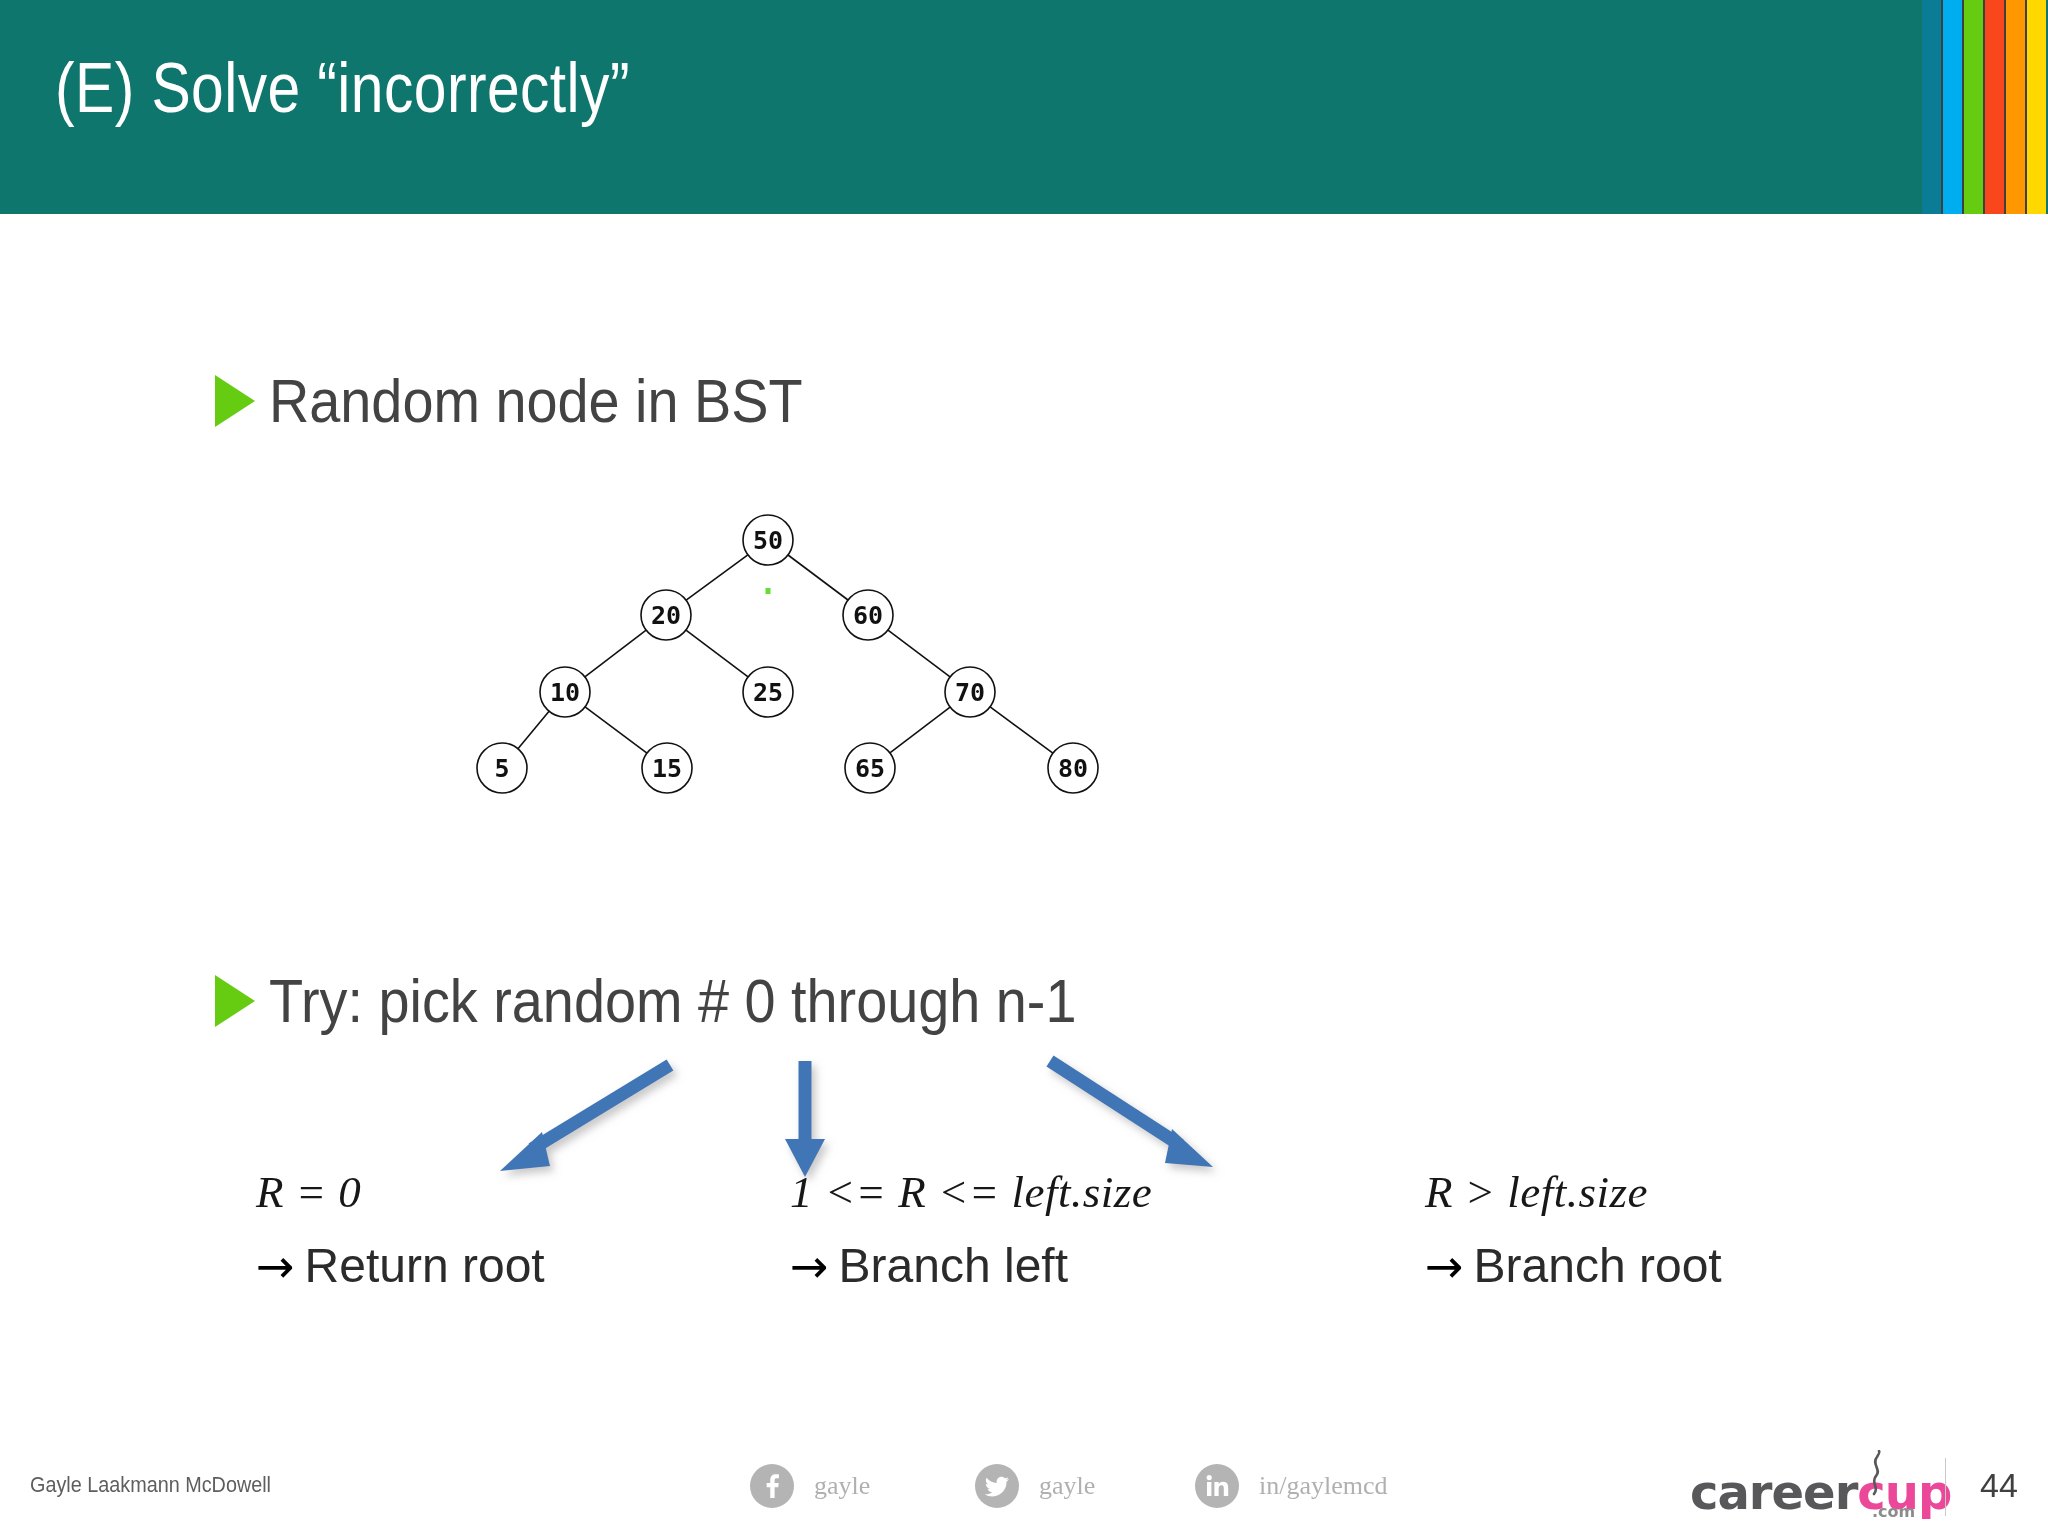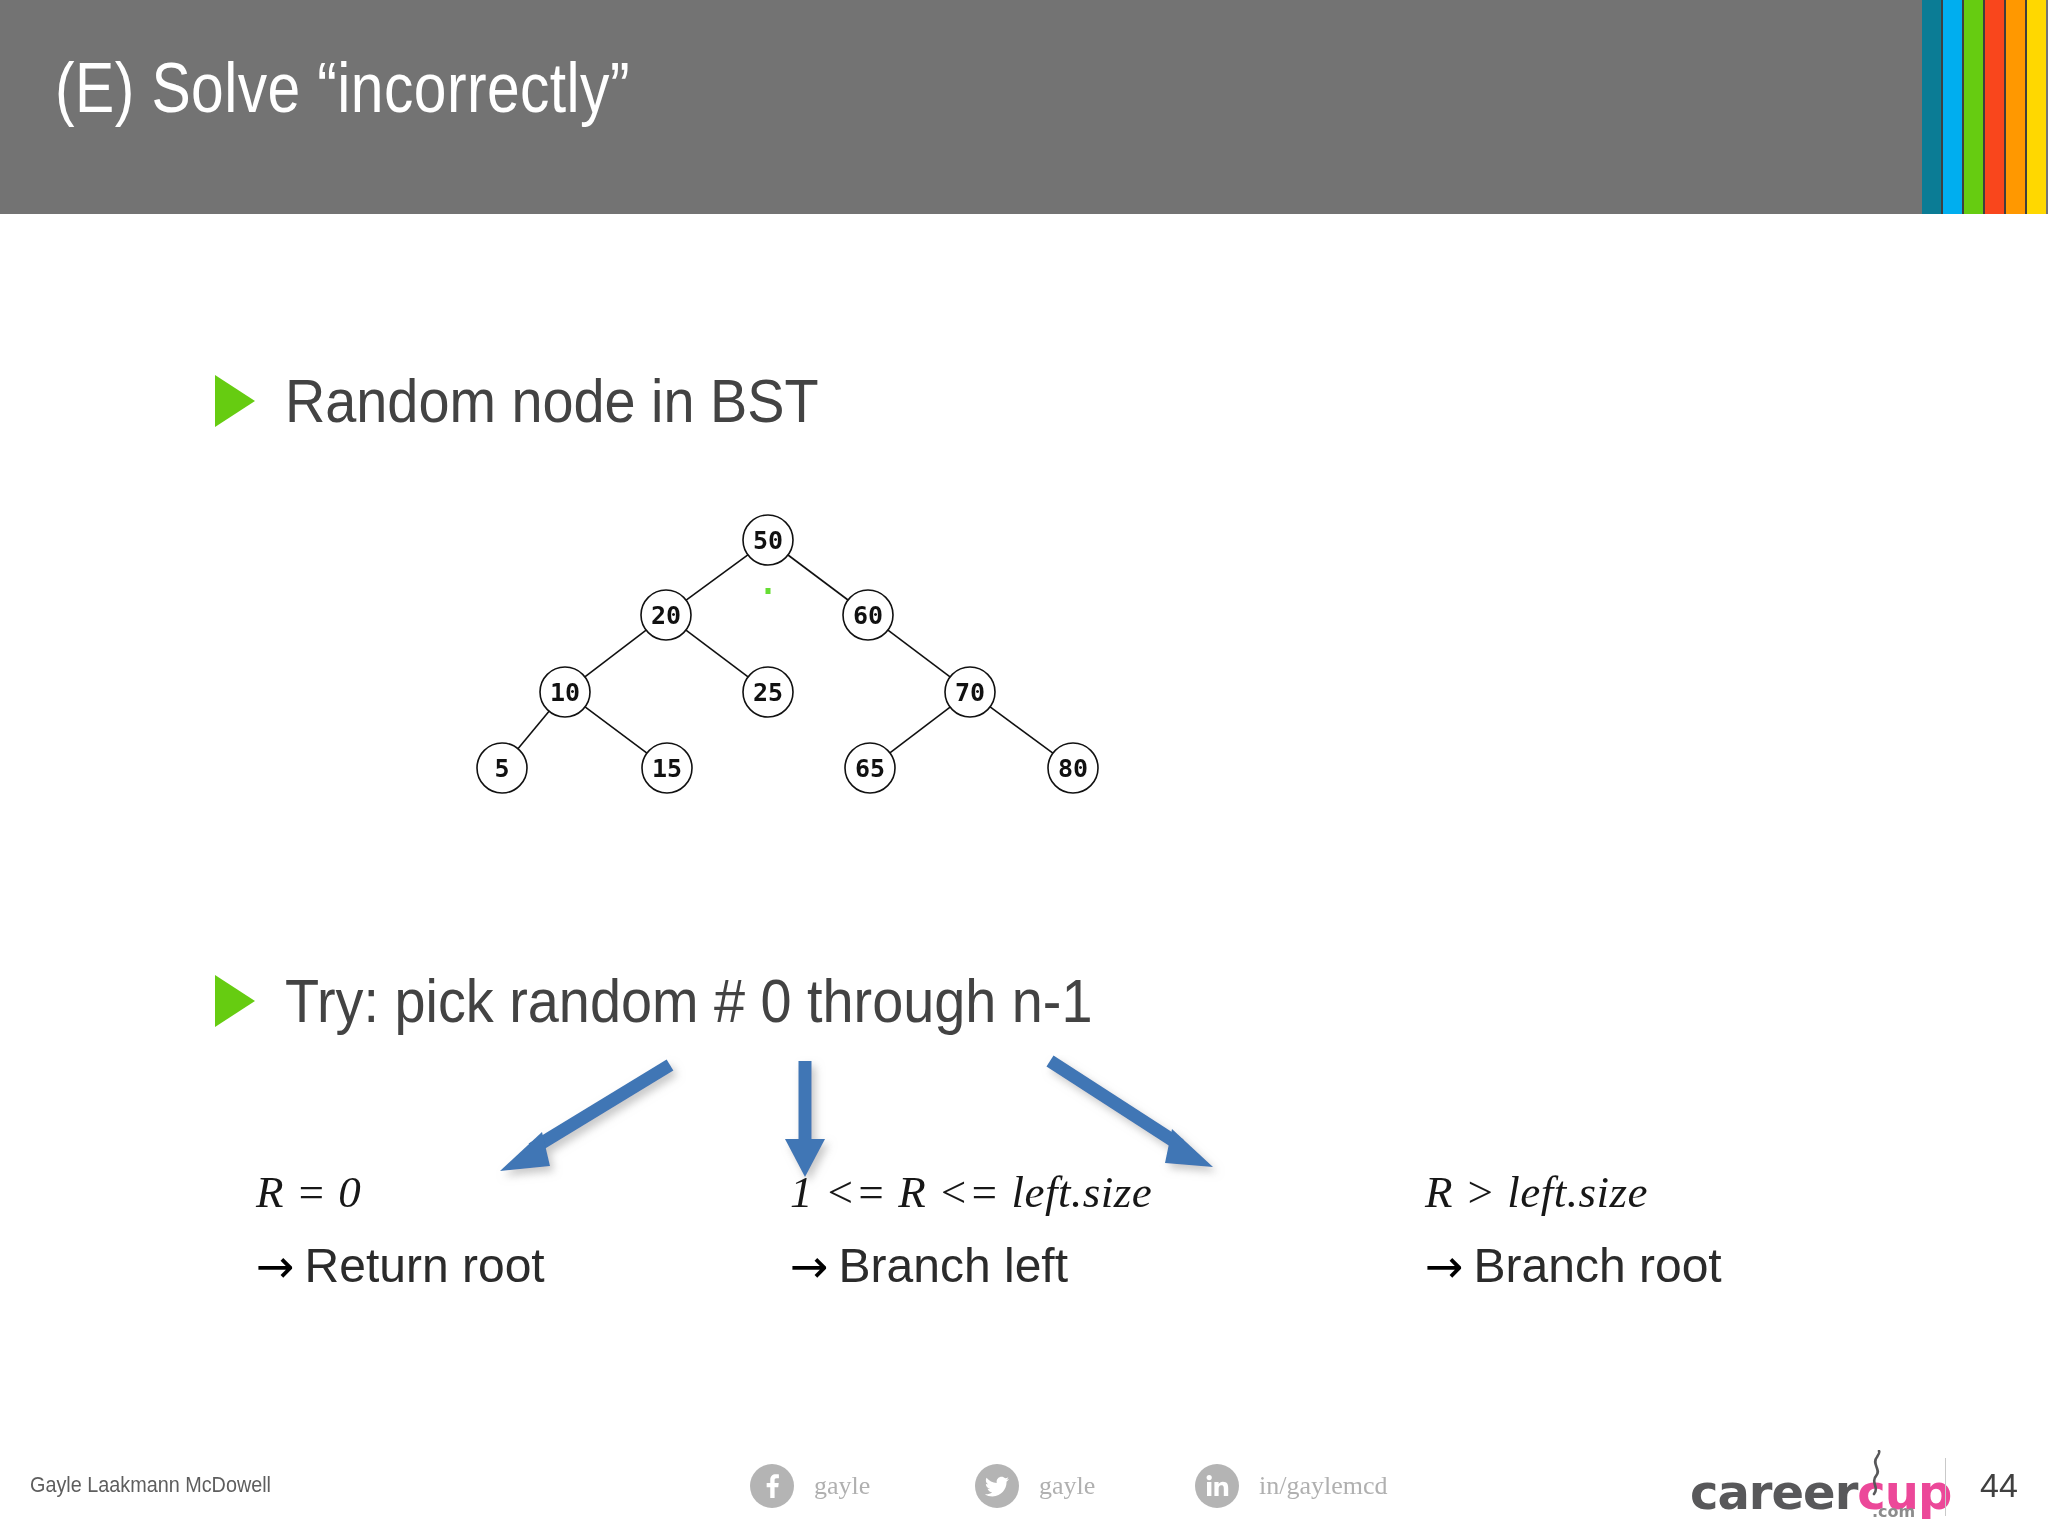--- a/index.html
+++ b/index.html
@@ -17,21 +17,21 @@
     background: #ffffff;
     overflow: hidden;
   }
 
   
   #header-bar {
     position: absolute;
     left: 0; top: 0;
     width: 2048px;
     height: 214px;
-    background: #737373;
+    background: #0f766e;
   }
   #header-title {
     position: absolute;
     left: 55px;
     top: 48px;
     font-family: "Liberation Sans", sans-serif;
     font-size: 70px;
     font-weight: 300;
     color: #ffffff;
     letter-spacing: 0.5px;
@@ -49,21 +49,20 @@
   }
   #stripes .stripe { height: 100%; }
   .stripe-gap { width: 2px; background: #3f3f3e; height: 100%; }
 
   
   .bullet-row {
     position: absolute;
     display: flex;
     align-items: center;
     white-space: nowrap;
-    gap: 16px;
   }
   .bullet-marker {
     width: 0; height: 0;
     border-top: 26px solid transparent;
     border-bottom: 26px solid transparent;
     border-left: 40px solid #66cc11;
     margin-right: 14px;
     flex: none;
   }
   .bullet-text {

